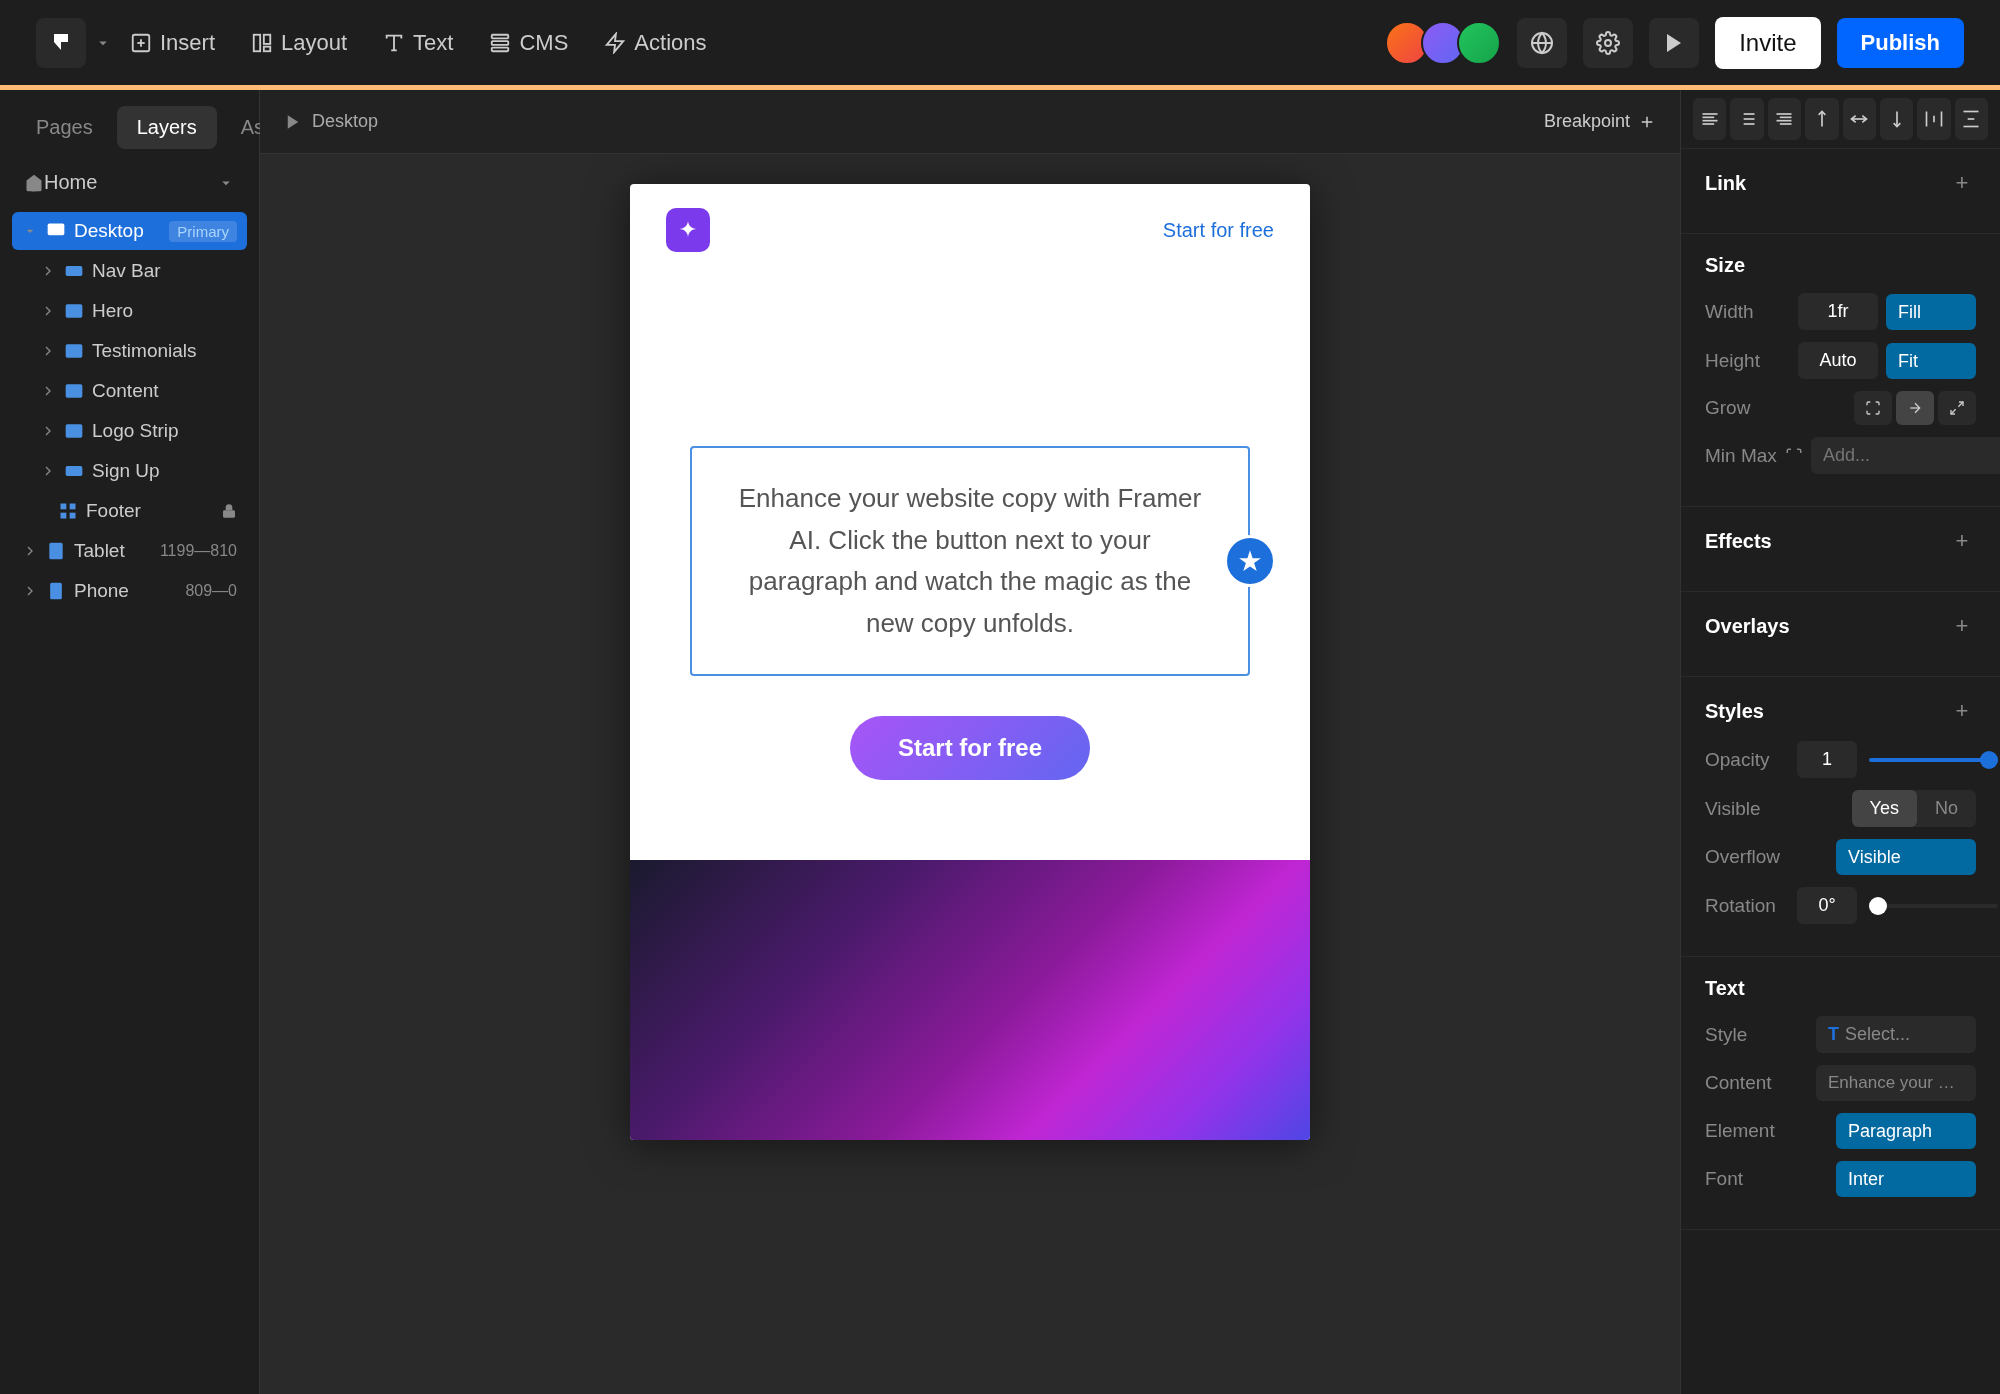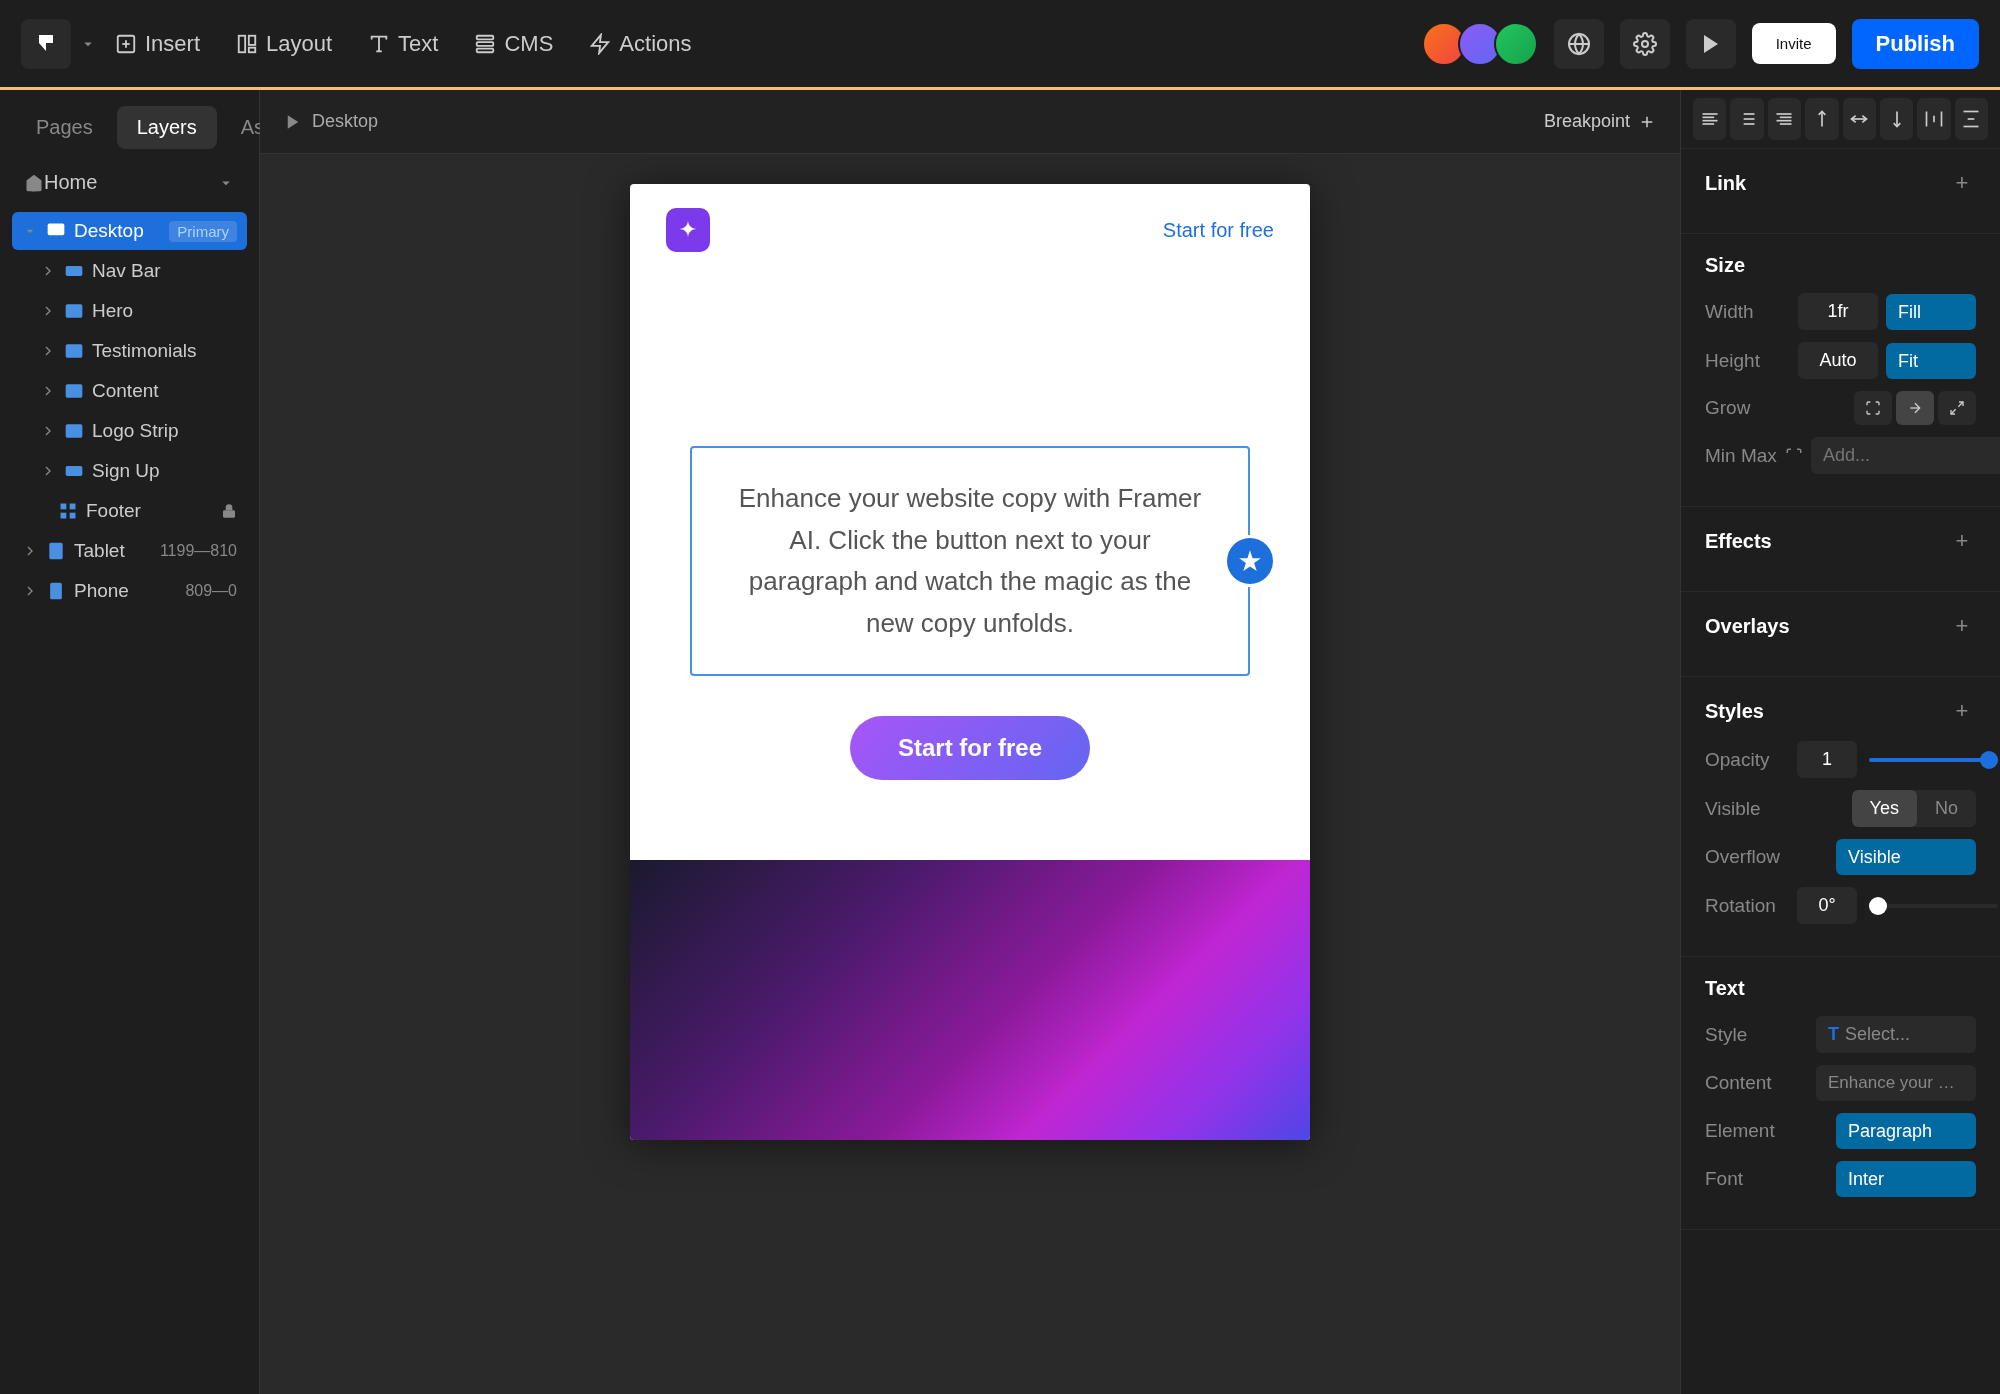--- a/index.html
+++ b/index.html
@@ -1,30 +1,30 @@
 <!DOCTYPE html>
 <html><head>
   <meta charset="utf-8">
   <style>
     * { box-sizing: border-box; margin: 0; padding: 0; }
     body { font-family: -apple-system, BlinkMacSystemFont, 'Segoe UI', sans-serif; background: #1a1a1a; color: #fff; width: 2000px; height: 1394px; overflow: hidden; }
 
     
-    .topbar { display: flex; align-items: center; height: 90px; background: #1e1e1e; border-bottom: 3px solid #fdba74; padding: 0 21px; gap: 0; }
+    .topbar { display: flex; align-items: center; height: 90px; background: #1e1e1e; border-bottom: 5px solid #fdba74; padding: 0 36px; gap: 0; }
     .topbar-logo { width: 50px; height: 50px; background: #2a2a2a; border-radius: 8px; display: flex; align-items: center; justify-content: center; margin-right: 8px; cursor: pointer; }
     .topbar-logo svg { width: 24px; height: 24px; fill: #fff; }
     .topbar-btn { display: flex; align-items: center; gap: 8px; padding: 10px 18px; border-radius: 8px; border: none; background: transparent; color: #ccc; font-size: 22px; cursor: pointer; white-space: nowrap; }
     .topbar-btn svg { width: 22px; height: 22px; }
     .topbar-right { margin-left: auto; display: flex; align-items: center; gap: 16px; }
     .avatar-group { display: flex; }
     .avatar { width: 44px; height: 44px; border-radius: 50%; border: 2px solid #1e1e1e; overflow: hidden; margin-left: -8px; background: #555; }
     .avatar:first-child { margin-left: 0; }
     .topbar-icon-btn { width: 50px; height: 50px; border-radius: 8px; border: none; background: #2a2a2a; color: #ccc; display: flex; align-items: center; justify-content: center; cursor: pointer; }
     .topbar-icon-btn svg { width: 24px; height: 24px; }
-    .invite-btn { padding: 12px 24px; border-radius: 8px; border: none; background: #fff; color: #111; font-size: 15px; font-weight: 500; cursor: pointer; }
+    .invite-btn { padding: 12px 24px; border-radius: 8px; border: none; background: #fff; color: #111; font-size: 24px; font-weight: 500; cursor: pointer; }
     .publish-btn { padding: 12px 24px; border-radius: 8px; border: none; background: #0066ff; color: #fff; font-size: 22px; font-weight: 600; cursor: pointer; }
 
     
     .main { display: flex; height: calc(1394px - 90px); }
 
     
     .left-panel { width: 260px; background: #1e1e1e; border-right: 1px solid #333; display: flex; flex-direction: column; flex-shrink: 0; }
     .panel-tabs { display: flex; padding: 16px 16px 0; gap: 4px; }
     .panel-tab { padding: 10px 20px; border-radius: 8px; font-size: 20px; cursor: pointer; color: #888; border: none; background: transparent; }
     .panel-tab.active { background: #333; color: #fff; }

